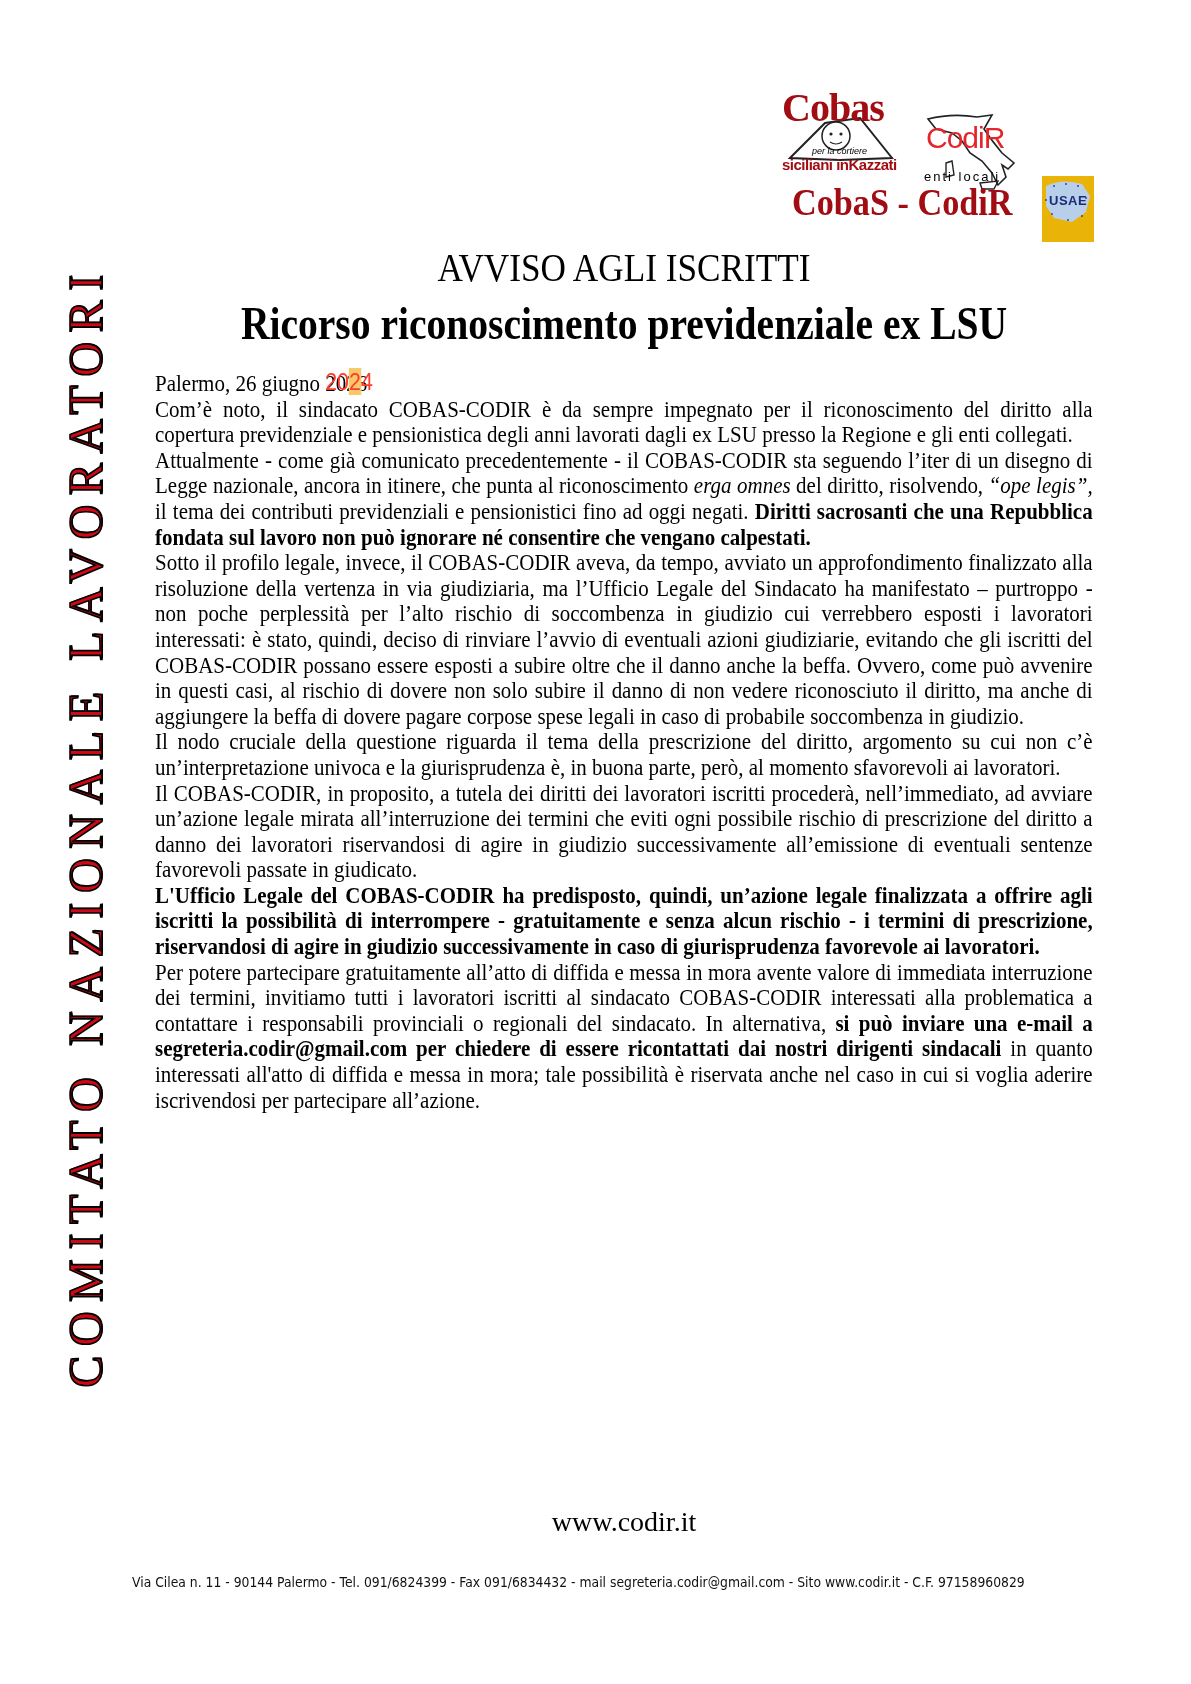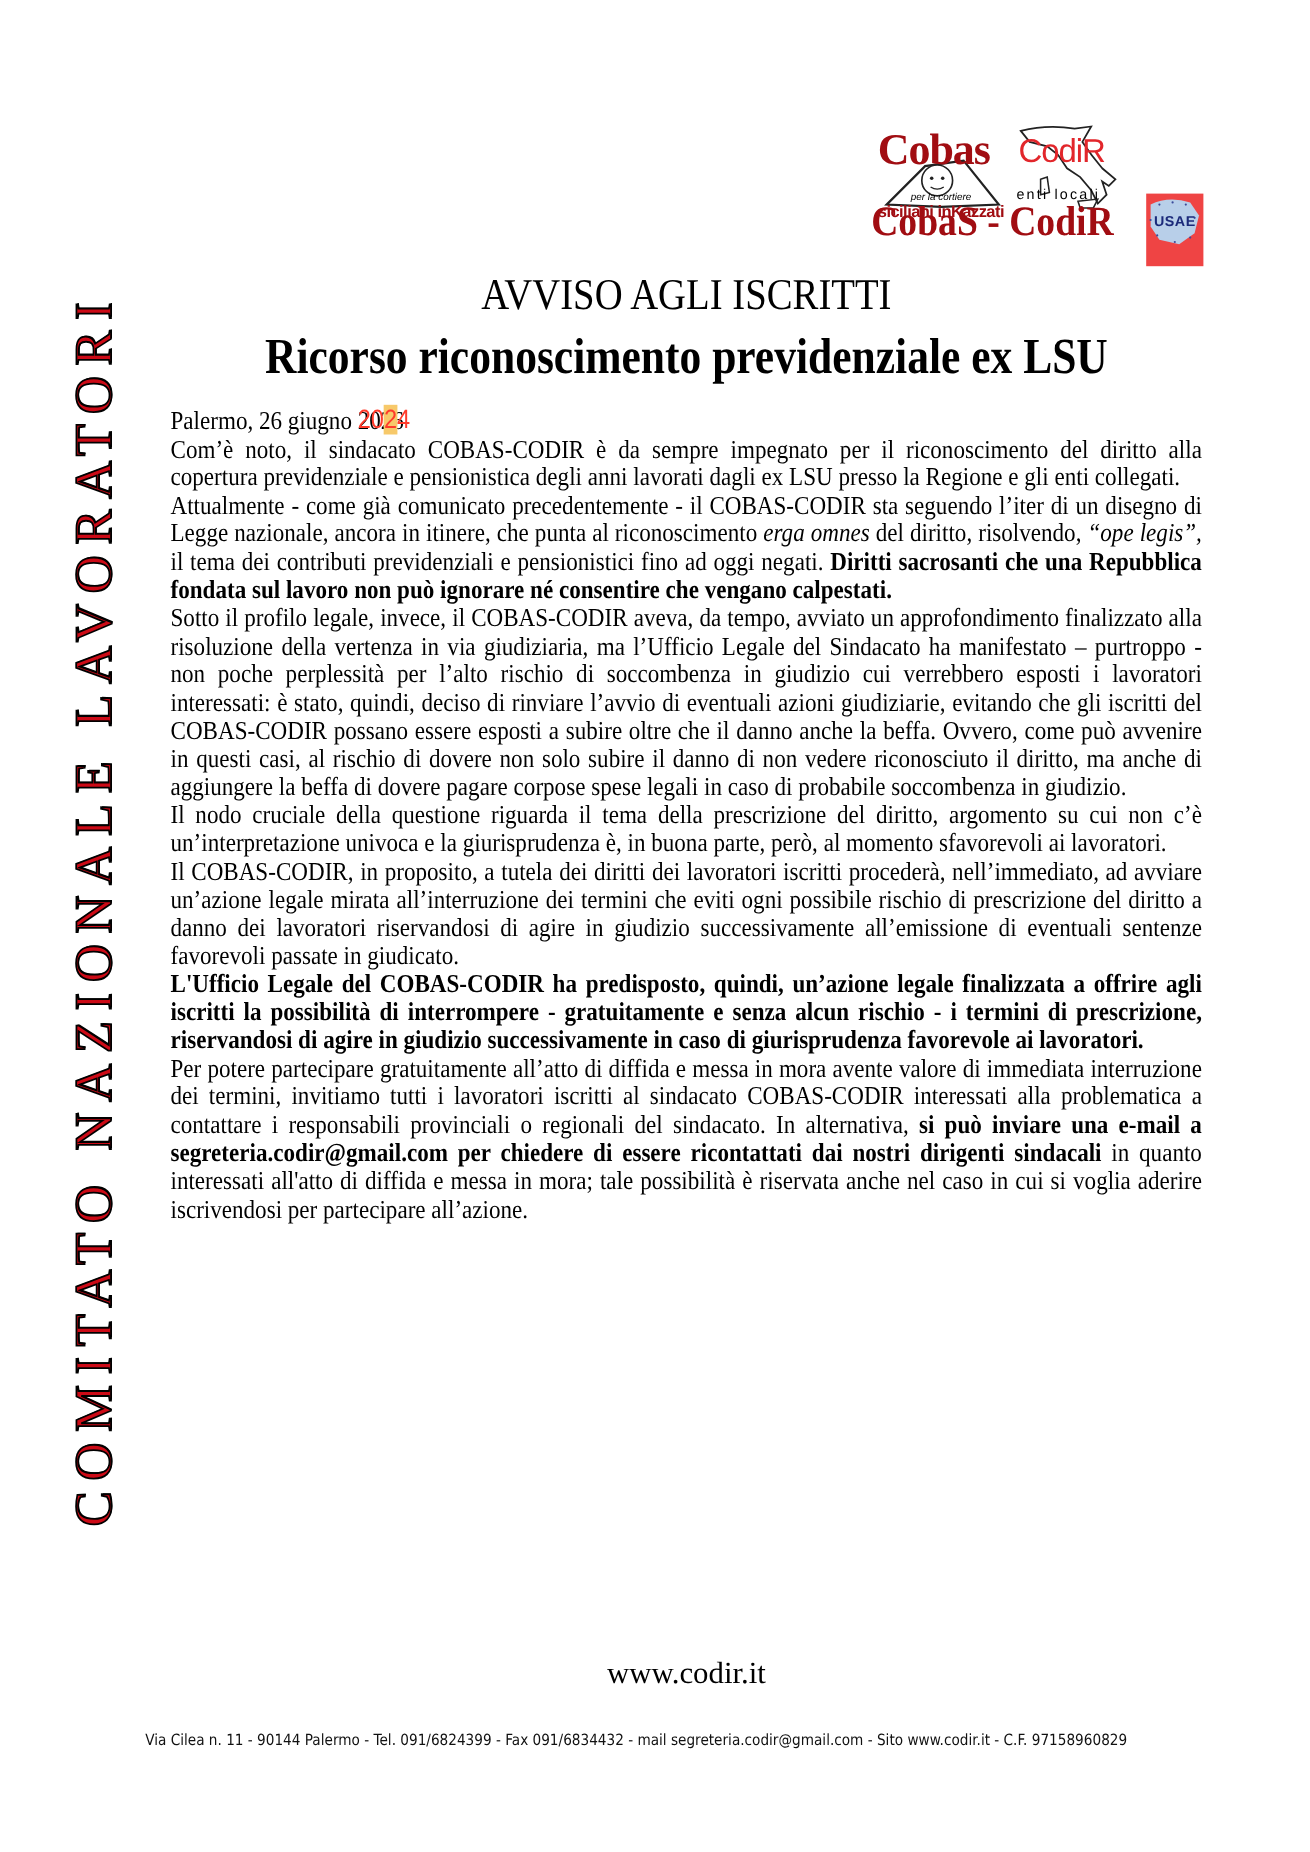--- a/index.html
+++ b/index.html
@@ -11,37 +11,37 @@
     display: flex; align-items: center; justify-content: center;
   }
   .side-title span {
     display: block; transform: rotate(-90deg); white-space: nowrap;
     font-family: "Liberation Serif", serif; font-size: 48px; letter-spacing: 9.6px;
     color: #cc0a16; -webkit-text-stroke: 1.6px #000;
     text-shadow: 1px 1px 0 #000;
   }
 
   
-  .logo-cobas { position: absolute; left: 796px; top: 88px; width: 118px; height: 92px; margin-top: 28px; }
+  .logo-cobas { position: absolute; left: 780px; top: 88px; width: 118px; height: 92px; }
   .logo-cobas .word { position: absolute; left: 2px; top: -4px; font-family: "Liberation Serif", serif; font-size: 40px; font-weight: bold; color: #a10d12; letter-spacing: -1px; }
   .logo-cobas .tagline { position: absolute; left: 32px; top: 58px; font-size: 9px; font-style: italic; font-family: "Liberation Sans", sans-serif; color: #000; text-align: right; }
   .logo-cobas .sub { position: absolute; left: 2px; top: 68px; font-size: 15px; font-weight: bold; font-family: "Liberation Sans", sans-serif; color: #a10d12; letter-spacing: -0.5px; text-align: center; }
   .logo-cobas svg { position: absolute; left: 0; top: 10px; }
 
   .logo-codir { position: absolute; left: 922px; top: 111px; width: 100px; height: 80px; }
   .logo-codir svg { position: absolute; left: 0; top: 0; }
   .logo-codir .word { position: absolute; left: 4px; top: 10px; font-family: "Liberation Sans", sans-serif; font-size: 30px; color: #e2262b; letter-spacing: -1px; font-weight: normal; }
   .logo-codir .sub { position: absolute; left: 2px; top: 40px; font-family: "Liberation Sans", sans-serif; font-size: 13px; color: #000000; letter-spacing: 2px; margin-top: 18px; }
 
   .logo-brand {
     position: absolute; left: 792px; top: 180px; font-family: "Liberation Serif", serif;
     font-size: 38px; font-weight: bold; color: #a10d12; white-space: nowrap;
     transform: scaleX(0.9); transform-origin: left top;
   }
-  .logo-usae { position: absolute; left: 1042px; top: 176px; width: 52px; height: 66px; background: #ef4444; }
+  .logo-usae { position: absolute; left: 1042px; top: 176px; width: 52px; height: 66px; background: #eab308; }
   .logo-usae svg { position: absolute; left: 0; top: 0; }
   .logo-usae span { position: absolute; left: 7px; top: 17px; font-family: "Liberation Sans", sans-serif; font-size: 13px; font-weight: bold; color: #1b2a7a; letter-spacing: 0.5px; }
 
   
   .title-1 { position: absolute; left: 155px; width: 938px; top: 245px; text-align: center; font-size: 40px; line-height: 46px; transform: scaleX(0.88); transform-origin: center; }
   .title-2 { position: absolute; left: 155px; width: 938px; top: 298px; text-align: center; font-size: 46px; line-height: 52px; font-weight: bold; transform: scaleX(0.86); transform-origin: center; }
 
   
   .body-text {
     position: absolute; left: 155px; top: 371px; width: 1050px;

